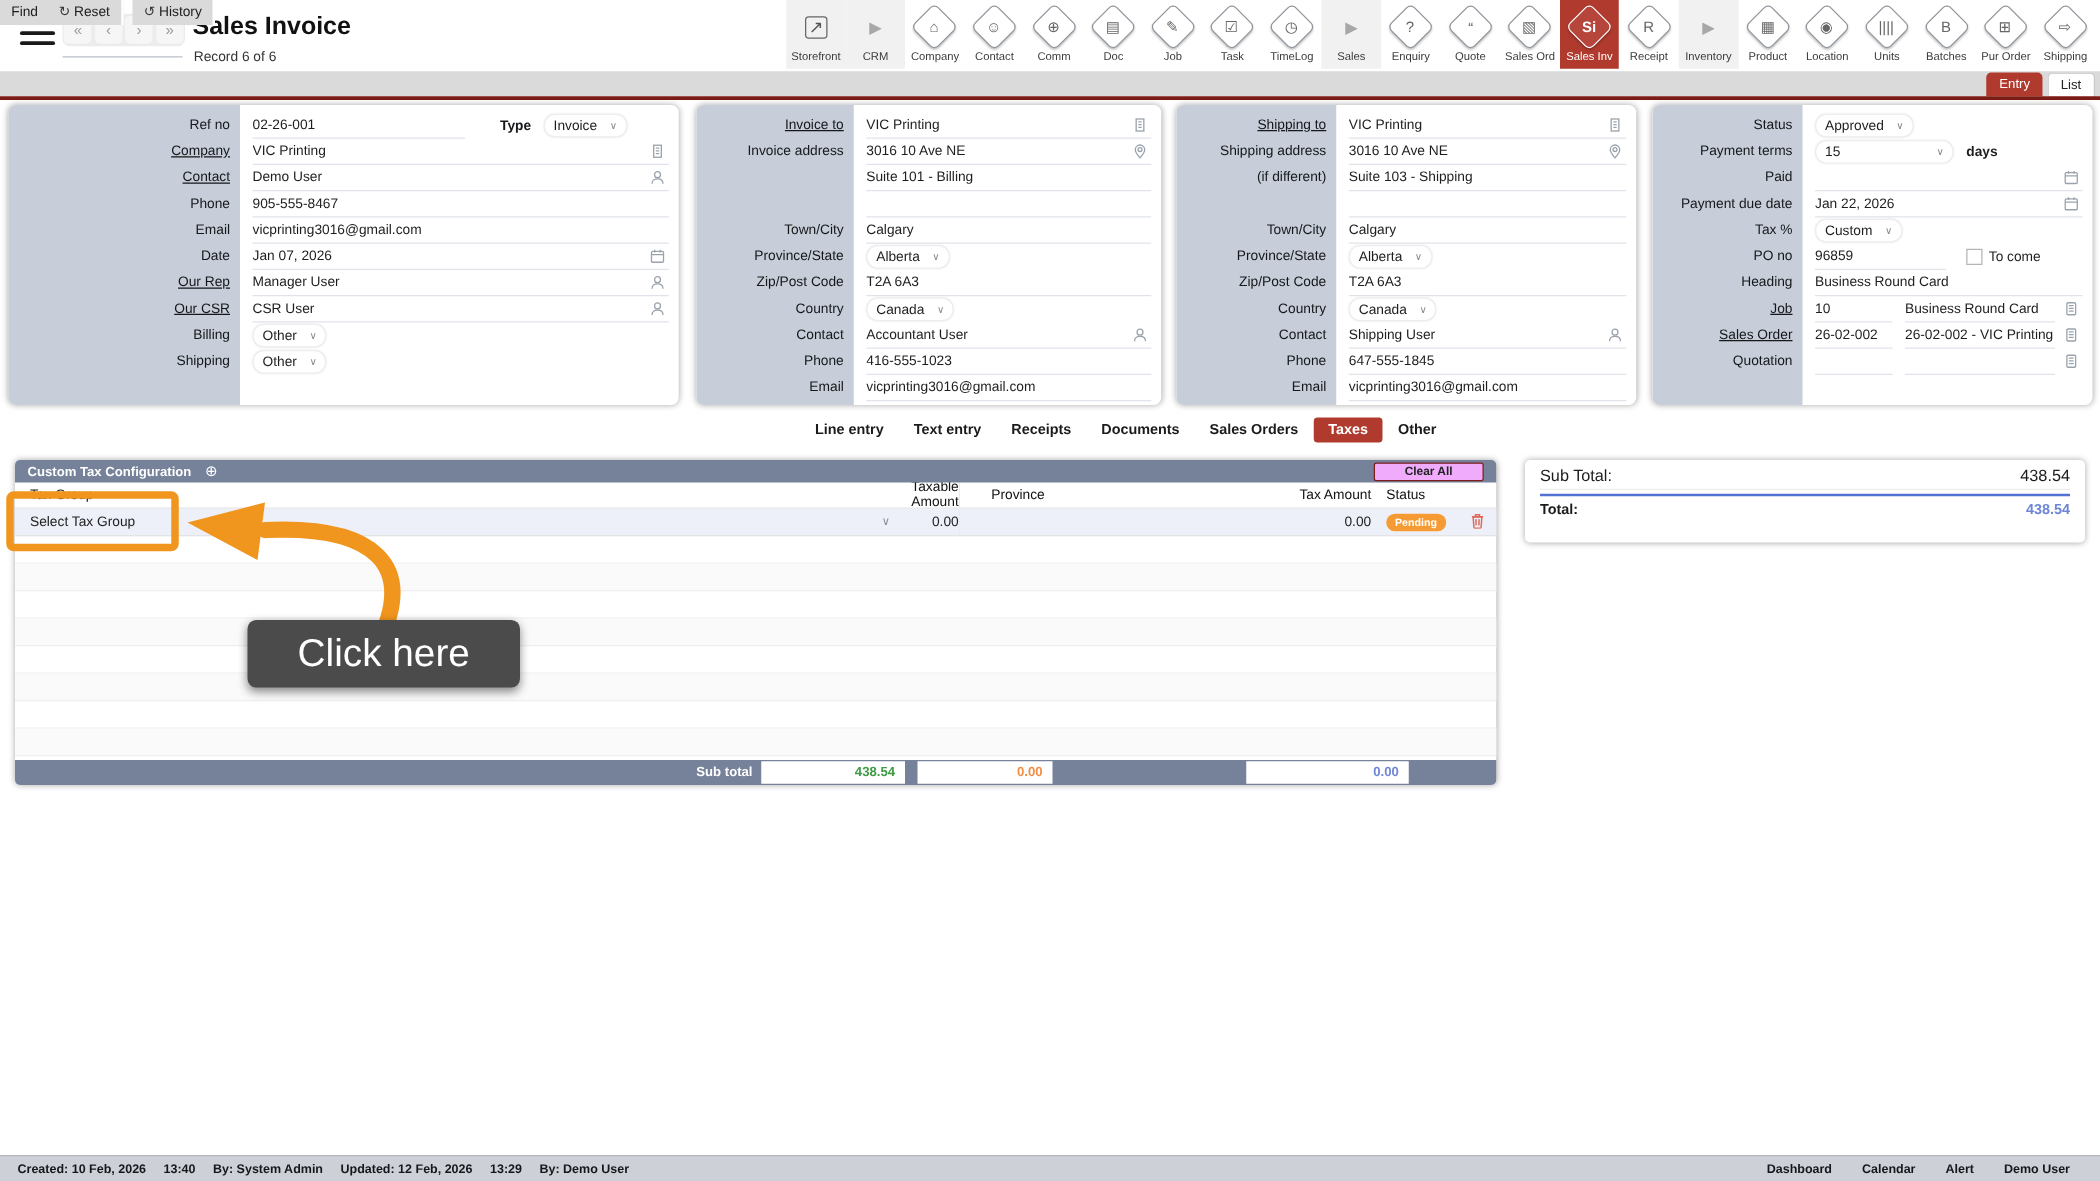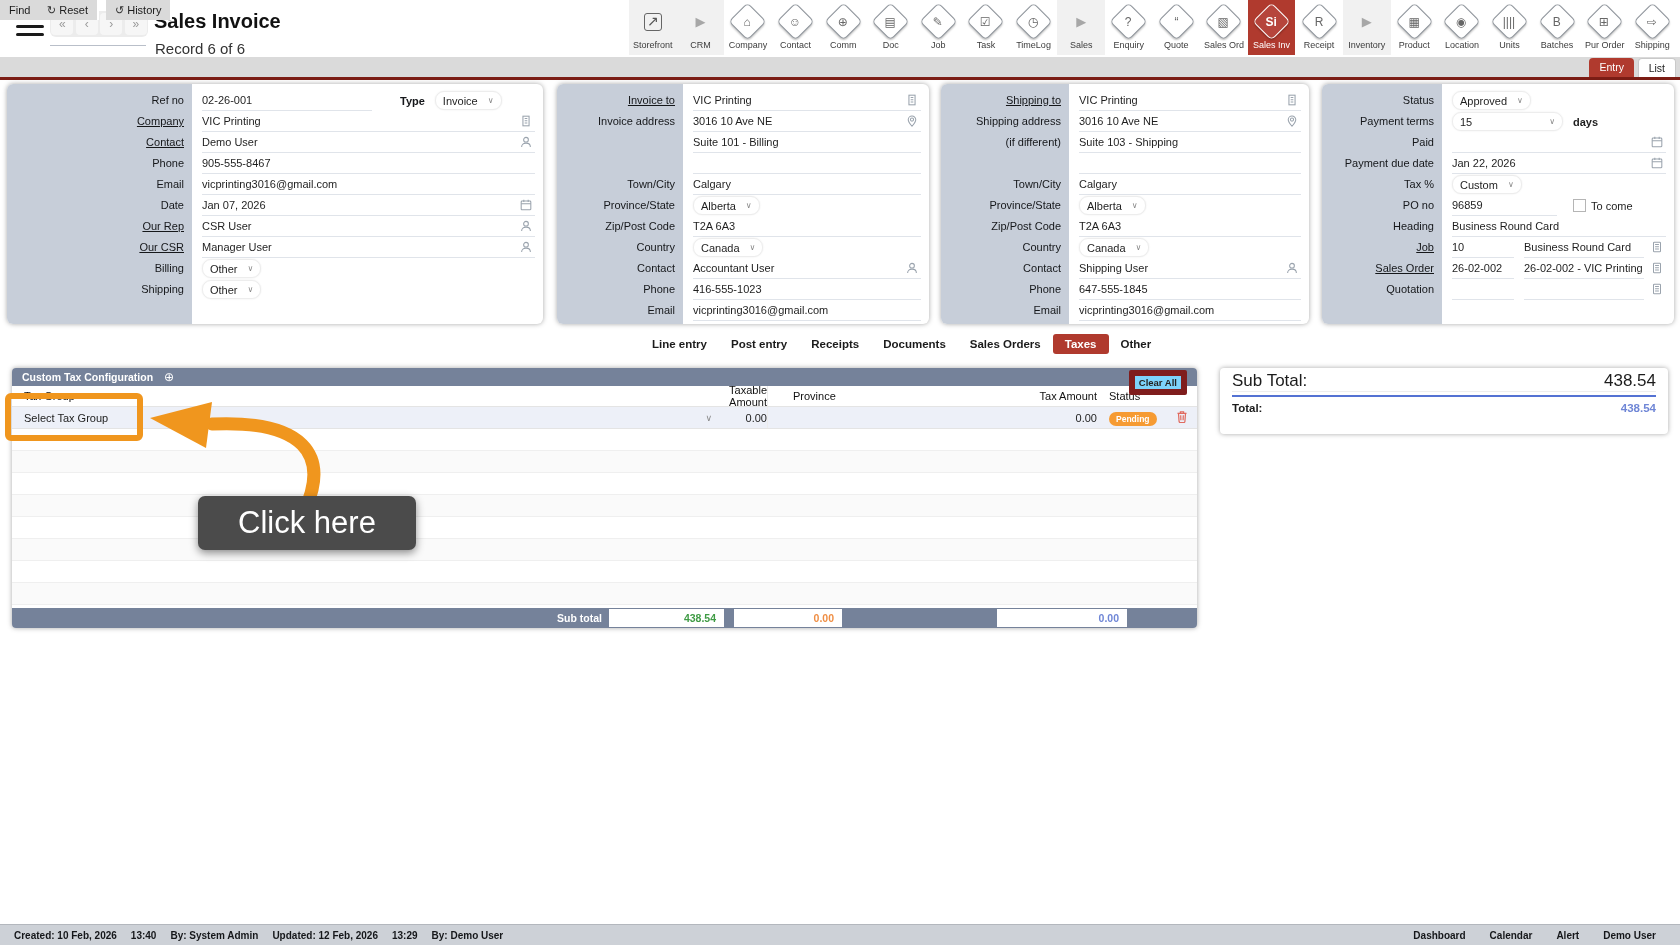--- a/index.html
+++ b/index.html
@@ -7,21 +7,21 @@
           font-family:"Liberation Sans","DejaVu Sans",sans-serif;color:#222;}
   
   .hdr{position:absolute;left:0;top:0;width:1680px;height:57px;background:#fff;}
   .burger{position:absolute;left:16px;top:17px;width:28px;height:20px;cursor:pointer;}
   .burger span{display:block;height:3.4px;background:#1a1a1a;border-radius:2px;margin-bottom:4.6px;}
   .navgrp{position:absolute;left:50px;top:11px;width:98px;height:26px;background:#ececec;border-radius:6px;
           display:flex;align-items:center;justify-content:space-around;font-size:12px;color:#9a9a9a;}
   .navgrp .nb{width:22px;text-align:center;cursor:pointer;background:#f6f6f6;border-radius:4px;line-height:22px;}
   .navline{position:absolute;left:50px;top:45px;width:96px;border-top:1px solid #b9bfc9;}
   .ttl{position:absolute;left:154px;top:10px;font-size:20px;font-weight:bold;color:#111;}
-  .rec{position:absolute;left:155px;top:40px;font-size:15px;color:#333;}
+  .rec{position:absolute;left:155px;top:40px;font-size:11px;color:#333;}
   
   .tbar{position:absolute;left:629px;top:0;width:1050px;height:57px;display:flex;}
   .tbi{width:47.6px;height:55px;display:flex;flex-direction:column;align-items:center;justify-content:flex-start;
        padding-top:5px;box-sizing:border-box;cursor:pointer;}
   .tbi.gbg{background:#f1f1f1;}
   .tbi.active{background:#b03a2e;}
   .tbi .icz{height:33px;display:flex;align-items:center;justify-content:center;}
   .tbl{font-size:9px;color:#3c3c3c;white-space:nowrap;margin-top:2px;}
   .tbi.active .tbl{color:#fff;}
   .dia{width:25px;height:25px;border:1.4px solid #8f959c;transform:rotate(45deg);border-radius:5px;background:#fff;
@@ -62,22 +62,22 @@
   
   .tabs{position:absolute;left:640px;top:334px;display:flex;align-items:center;}
   .tab{font-size:11.5px;font-weight:bold;color:#1b1b1b;padding:4px 12px;cursor:pointer;white-space:nowrap;}
   .tab.active{background:#b03a2e;color:#fff;border-radius:3px;}
   
   .sect{position:absolute;left:12px;top:368px;width:1185px;height:260px;background:#fff;border-radius:4px;
         box-shadow:0 0 5px rgba(0,0,0,.35);}
   .shead{height:18px;background:#75829a;border-radius:4px 4px 0 0;color:#fff;font-size:10.5px;font-weight:bold;
          line-height:18px;padding-left:10px;position:relative;}
   .addc{font-weight:normal;font-size:12px;margin-left:8px;cursor:pointer;}
-  .clearall{position:absolute;right:10px;top:2px;height:13px;line-height:13px;background:#7dd3fc;color:#222;
-            border:6px solid #7f1d1d;border-radius:2px;font-size:9.5px;font-weight:bold;padding:0 4px;cursor:pointer;}
+  .clearall{position:absolute;right:10px;top:2px;height:13px;line-height:13px;background:#f0abfc;color:#222;
+            border:1px solid #7f1d1d;border-radius:2px;font-size:9.5px;font-weight:bold;padding:0 24px;cursor:pointer;}
   .thr{height:20px;display:flex;align-items:center;font-size:11px;font-weight:normal;color:#111;border-bottom:1px solid #e4e4e4;}
   .tdr{height:21px;display:flex;align-items:center;font-size:11px;color:#222;background:#edf0f8;border-bottom:1px solid #e4e4e4;}
   .c-group{width:560px;padding-left:12px;box-sizing:border-box;}
   .c-chev{width:140px;text-align:right;color:#888;font-size:9px;cursor:pointer;}
   .c-taxable{width:55px;text-align:right;}
   .c-prov{width:110px;padding-left:25px;box-sizing:border-box;border-left:1px solid #ececec;height:100%;display:flex;align-items:center;}
   .c-taxamt{width:220px;text-align:right;}
   .c-status{width:70px;padding-left:12px;box-sizing:border-box;}
   .c-del{flex:1;text-align:center;}
   .pill{background:#f69b33;color:#fff;font-size:8.5px;font-weight:bold;border-radius:8px;padding:2px 7px;}
@@ -85,21 +85,21 @@
   .erow:nth-child(odd){background:#fafafa;}
   .stbar{position:absolute;left:0;bottom:0;width:100%;height:20px;background:#75829a;border-radius:0 0 4px 4px;}
   .stlab{position:absolute;right:595px;top:0;height:20px;line-height:20px;color:#fff;font-size:10.5px;font-weight:bold;}
   .stbox{position:absolute;top:1px;height:18px;line-height:18px;background:#fff;font-size:10.5px;font-weight:bold;
          text-align:right;padding-right:8px;box-sizing:border-box;}
   .g{color:#3f9b44;}.o{color:#ef8e44;}.b{color:#6f86d6;}
   
   .tsum{position:absolute;left:1220px;top:368px;width:448px;height:66px;background:#fff;border-radius:4px;
         box-shadow:0 0 5px rgba(0,0,0,.35);}
   .tsbody{padding:4px 12px 0 12px;}
-  .tsrow{display:flex;justify-content:space-between;font-size:17px;color:#1c1c1c;height:18px;line-height:18px;}
+  .tsrow{display:flex;justify-content:space-between;font-size:13px;color:#1c1c1c;height:18px;line-height:18px;}
   .tsrow.tot{font-weight:bold;font-size:11.5px;}
   .tsline{border-top:2px solid #5472d3;margin:3px 0 2px 0;}
   .tsdiv{border-top:1px solid #eee;margin-top:1px;}
   .blue{color:#6f86d6;}
   
   .anno-svg{position:absolute;left:0;top:0;width:1680px;height:945px;pointer-events:none;}
   .clickhere{position:absolute;left:198px;top:496px;width:218px;height:54px;background:#4b4b4b;border-radius:7px;
              color:#fff;font-size:31px;display:flex;align-items:center;justify-content:center;
              box-shadow:0 3px 8px rgba(0,0,0,.45);pointer-events:none;}
   
@@ -358,28 +358,28 @@
       <div class="vrow">
           <span class="val">Jan 07, 2026</span>
         <svg class="fic" viewBox="0 0 16 16">
             <rect x="2.5" y="3.5" width="11" height="10" rx="1"></rect>
             <line x1="2.5" y1="6.5" x2="13.5" y2="6.5"></line>
             <line x1="5.5" y1="2" x2="5.5" y2="4.5"></line>
             <line x1="10.5" y1="2" x2="10.5" y2="4.5"></line>
           </svg>
       </div>
       <div class="vrow">
-          <span class="val">CSR User</span>
+          <span class="val">Manager User</span>
         <svg class="fic" viewBox="0 0 16 16">
             <circle cx="8" cy="5.4" r="2.7"></circle>
             <path d="M3 13.6c0-2.9 2.2-4.3 5-4.3s5 1.4 5 4.3"></path>
           </svg>
       </div>
       <div class="vrow">
-          <span class="val">Manager User</span>
+          <span class="val">CSR User</span>
         <svg class="fic" viewBox="0 0 16 16">
             <circle cx="8" cy="5.4" r="2.7"></circle>
             <path d="M3 13.6c0-2.9 2.2-4.3 5-4.3s5 1.4 5 4.3"></path>
           </svg>
       </div>
       <div class="vrow">
           <span class="sel">
             <span>Other</span>
             <i class="chev">∨</i>
           </span>
@@ -622,21 +622,21 @@
             <line x1="5.8" y1="5.2" x2="10.2" y2="5.2"></line>
             <line x1="5.8" y1="7.7" x2="10.2" y2="7.7"></line>
             <line x1="5.8" y1="10.2" x2="10.2" y2="10.2"></line>
           </svg>
       </div>
     </div>
   </div>
 
   <div class="tabs">
     <span class="tab">Line entry</span>
-    <span class="tab">Post entry</span>
+    <span class="tab">Text entry</span>
     <span class="tab">Receipts</span>
     <span class="tab">Documents</span>
     <span class="tab">Sales Orders</span>
     <span class="tab active">Taxes</span>
     <span class="tab">Other</span>
   </div>
 
   <div class="sect">
     <div class="shead">
       <span>Custom Tax Configuration</span>

